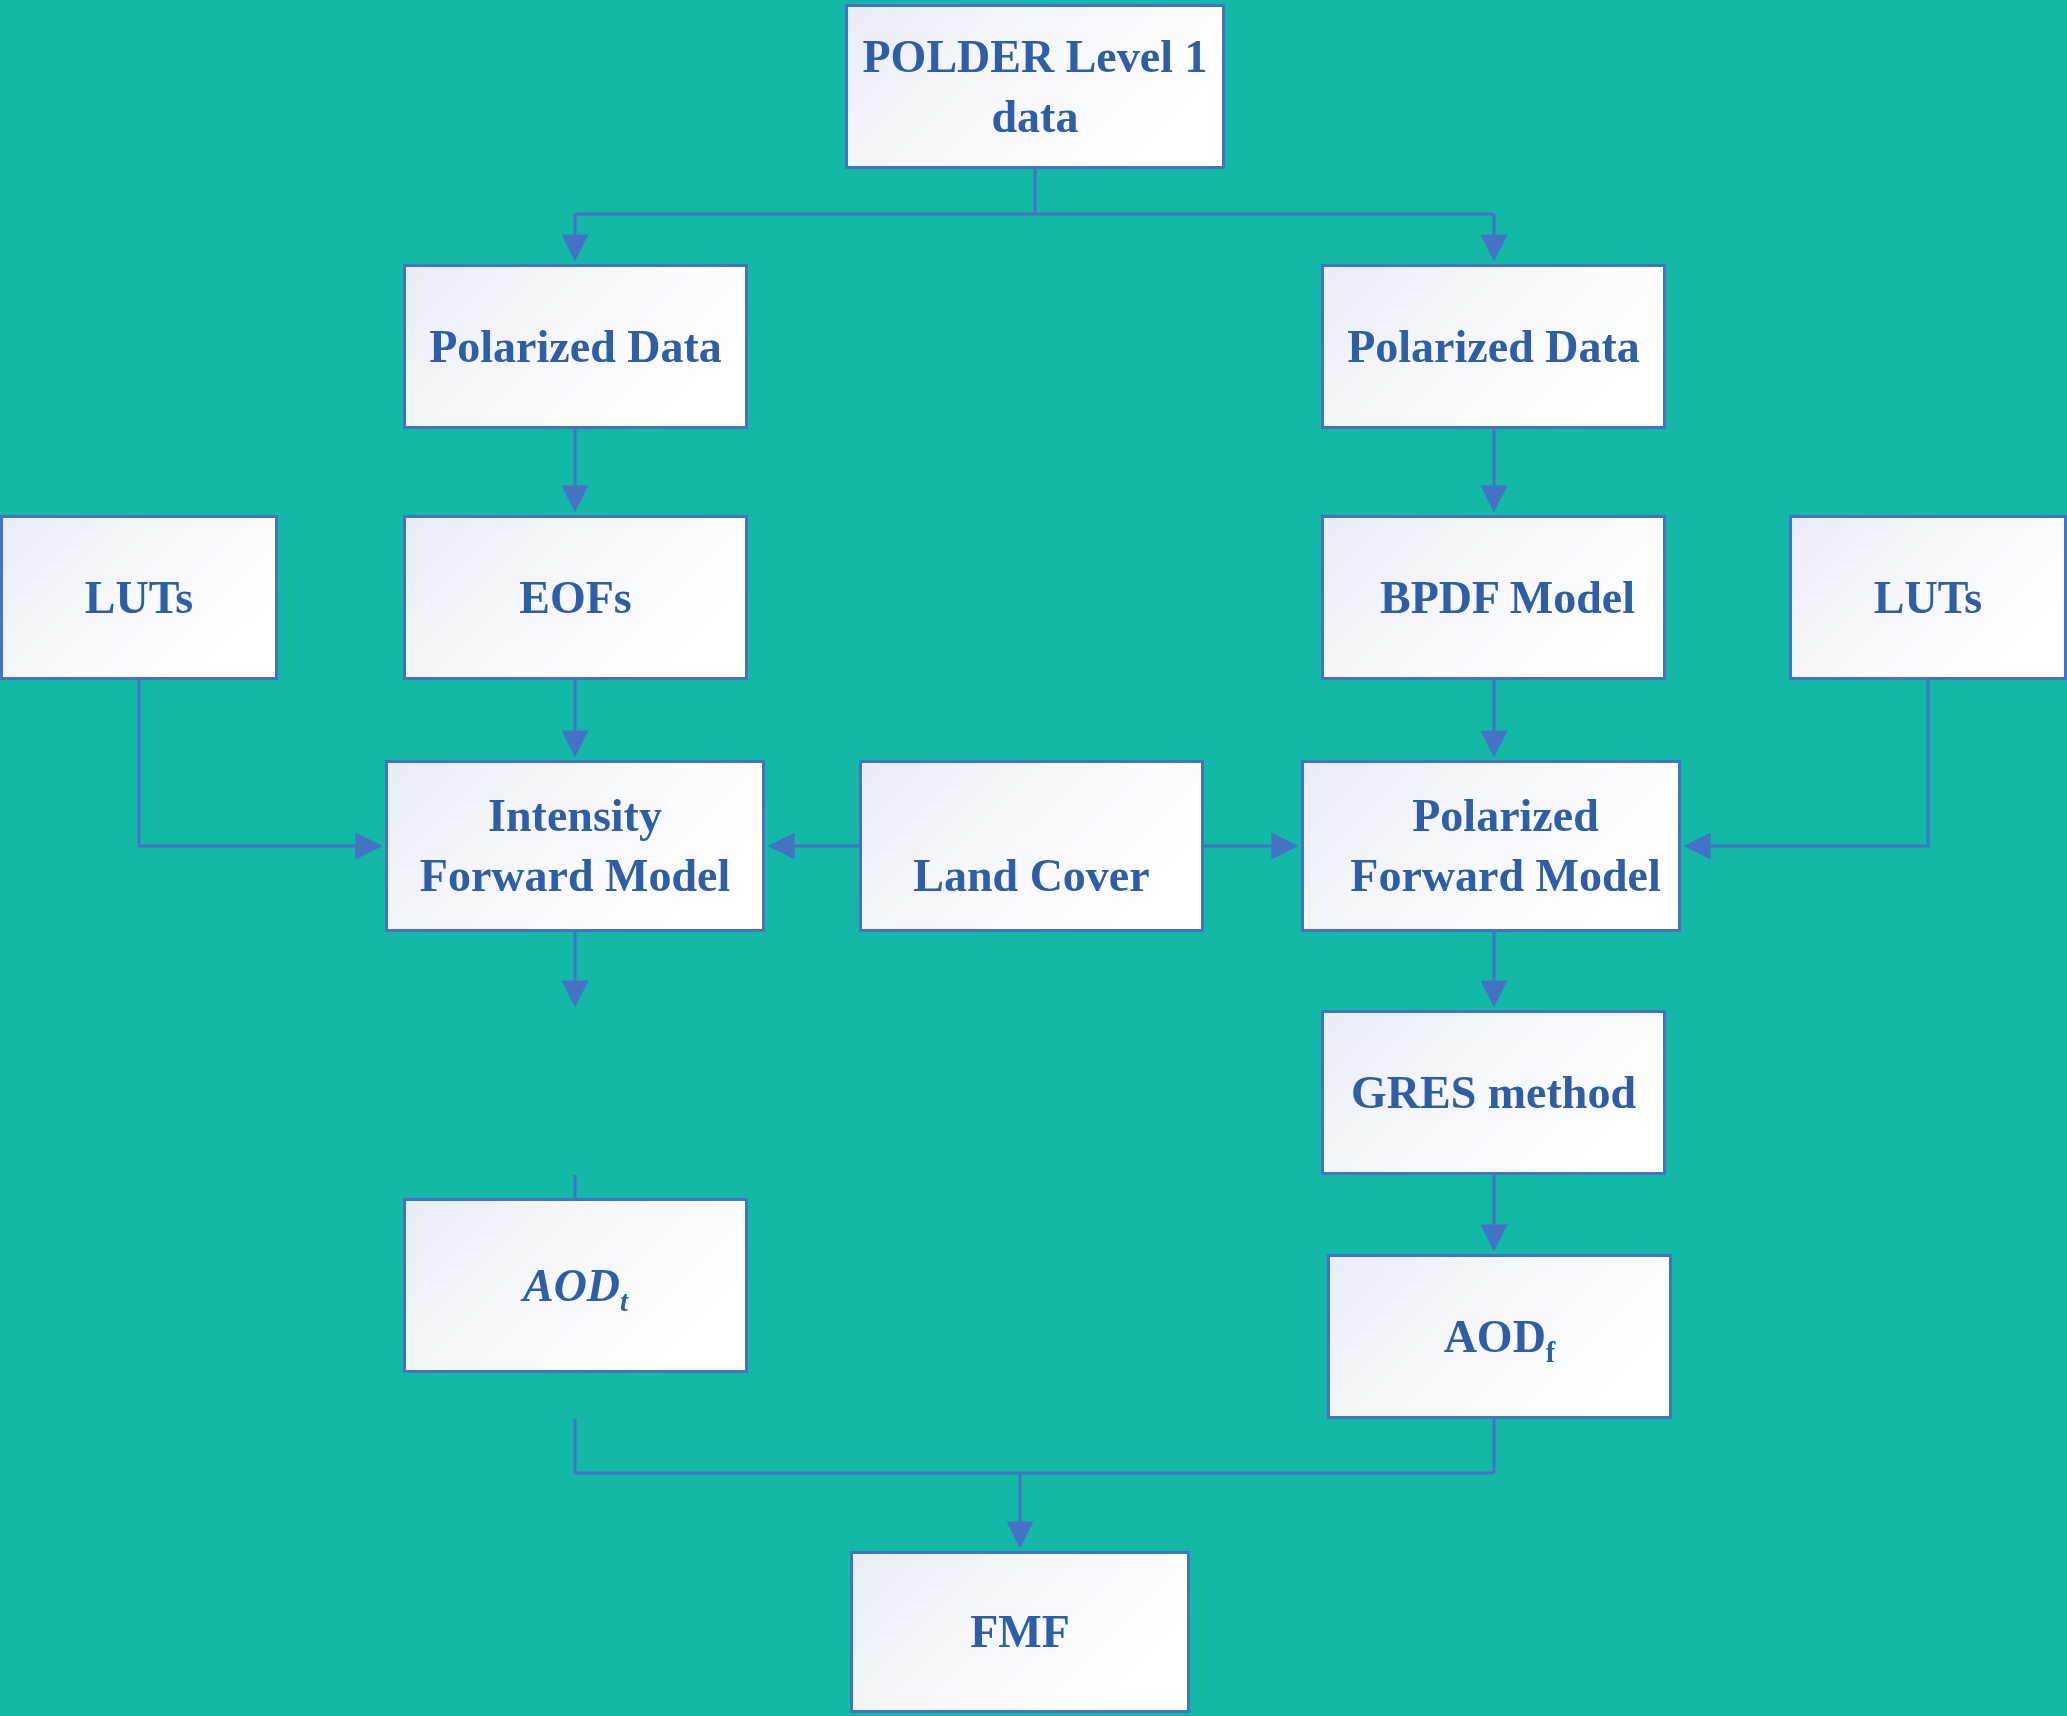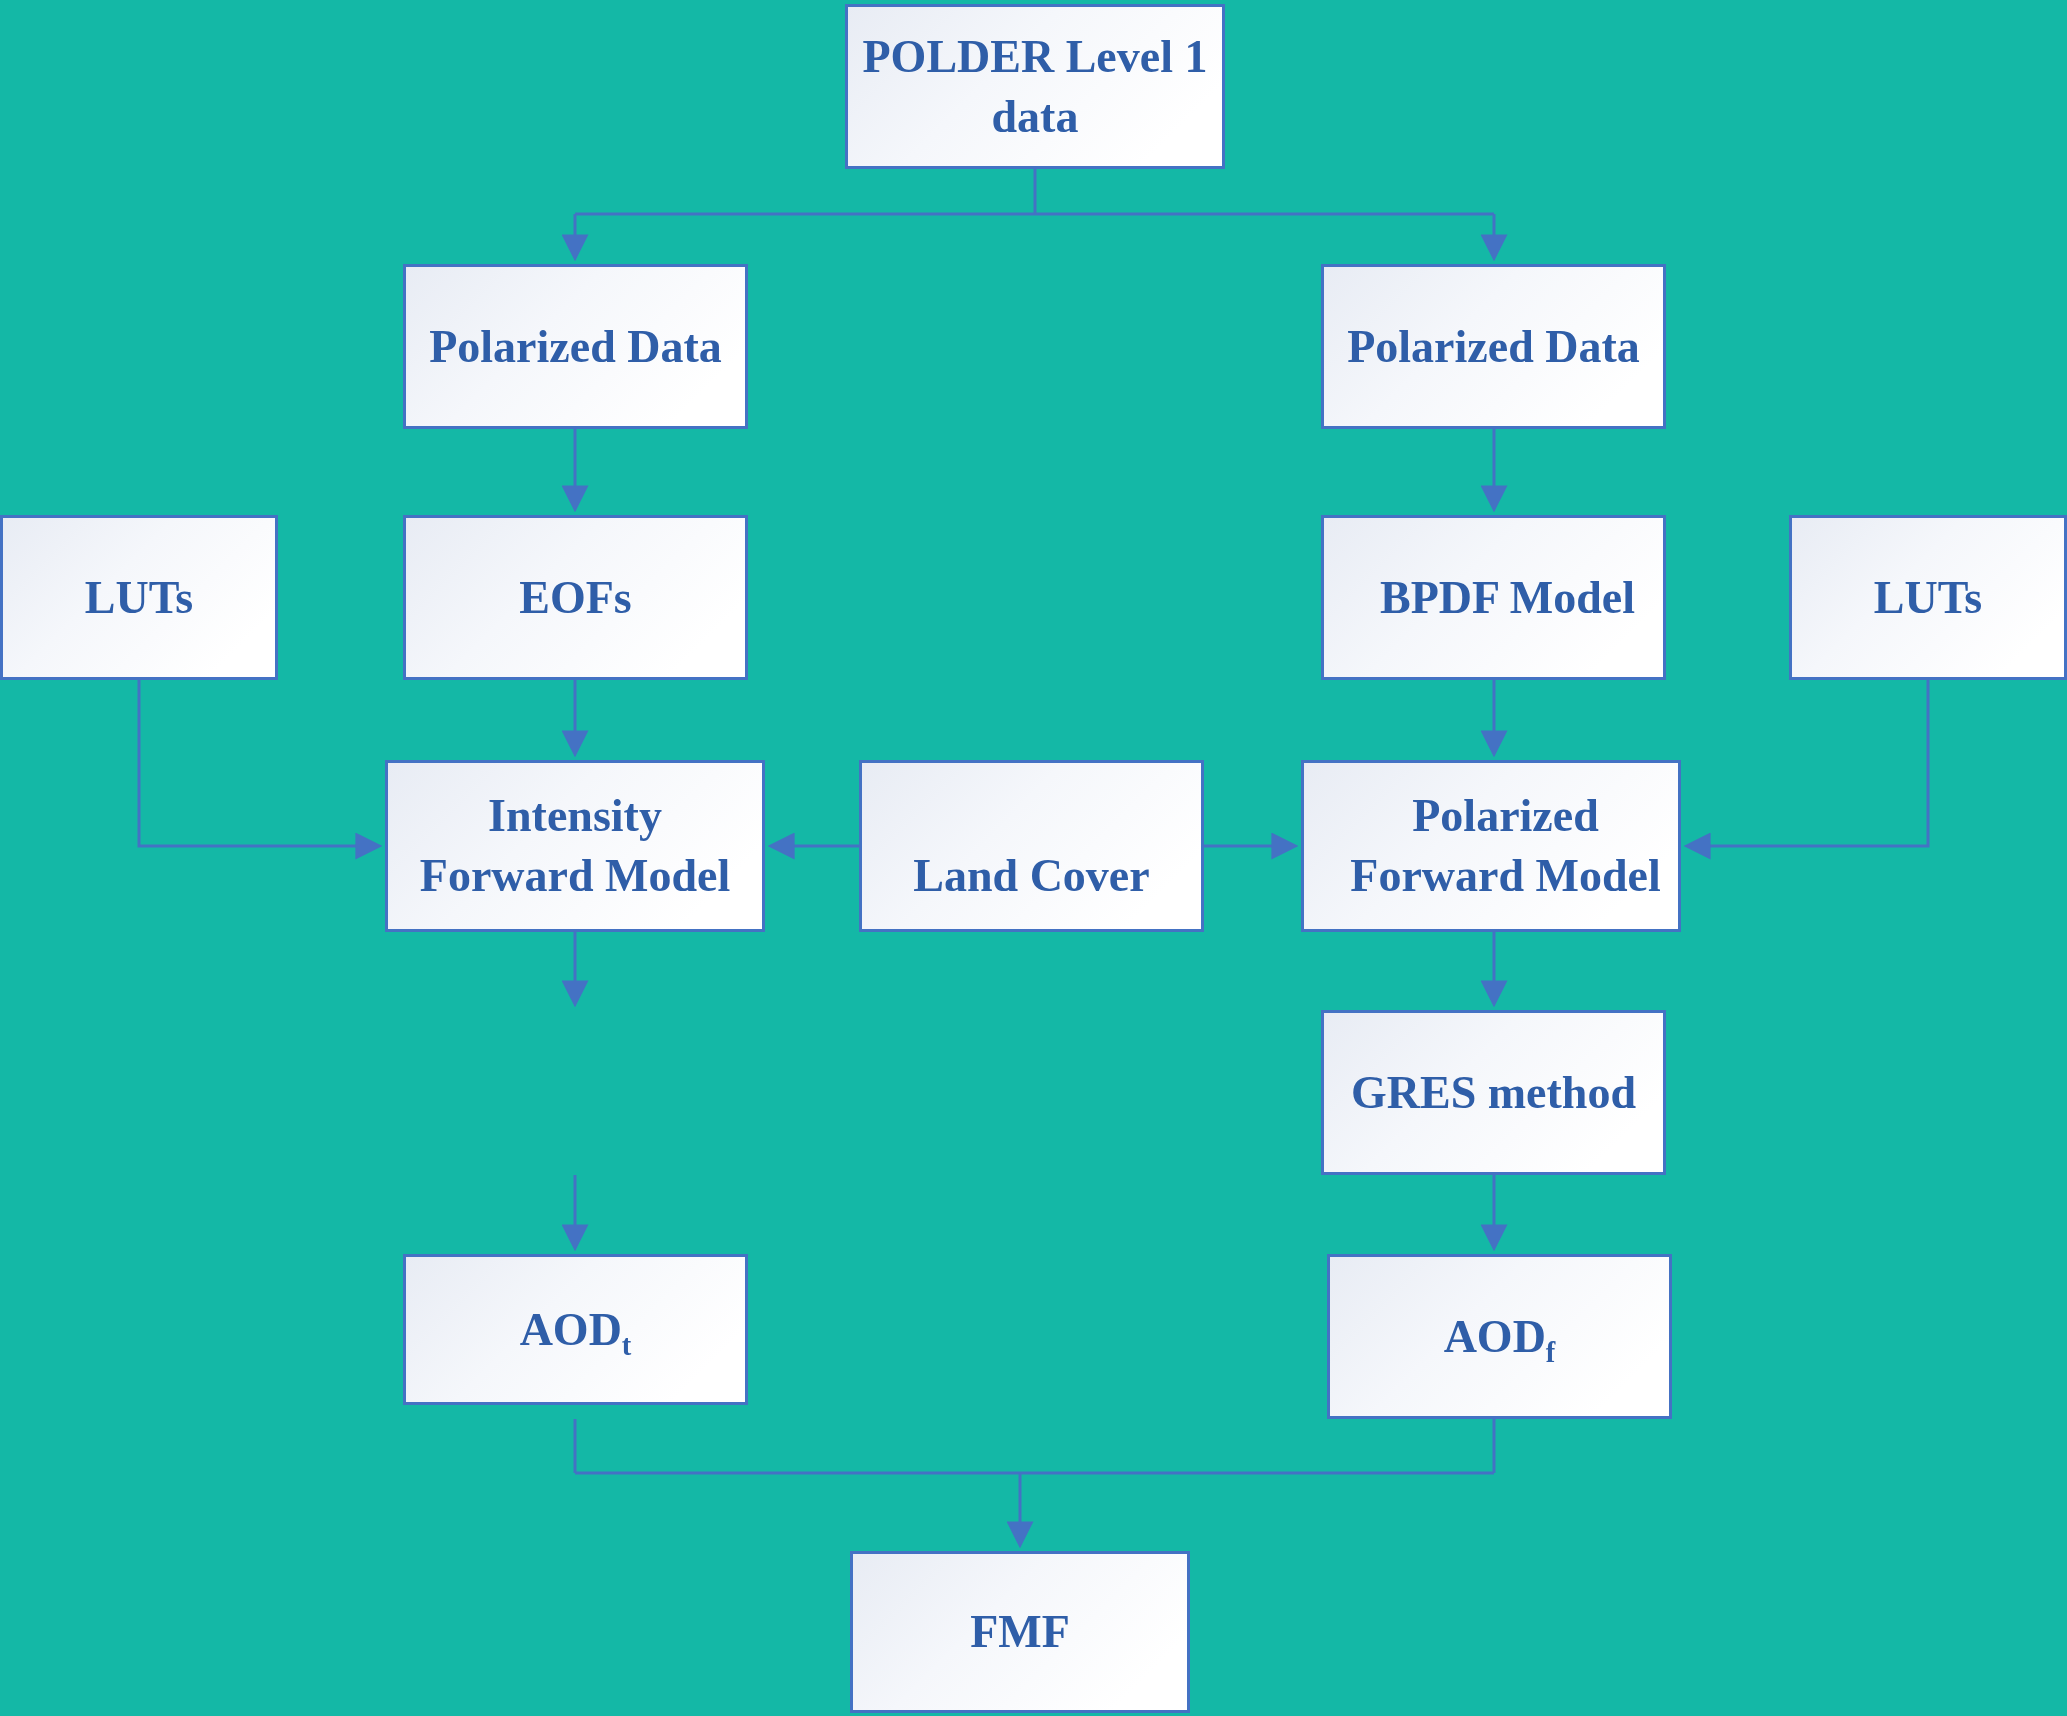--- a/index.html
+++ b/index.html
@@ -54,21 +54,21 @@
   .n-polarized-data{left:1321px; top:264px;  width:345px; height:165px;}
   .n-luts-left     {left:0px;    top:515px;  width:278px; height:165px;}
   .n-eofs          {left:403px;  top:515px;  width:345px; height:165px;}
   .n-bpdf          {left:1321px; top:515px;  width:345px; height:165px;padding-left:34px;}
   .n-luts-right    {left:1789px; top:515px;  width:278px; height:165px;}
   .n-ifm           {left:385px;  top:760px;  width:380px; height:172px;}
   .n-modis         {left:859px;  top:760px;  width:345px; height:172px;}
   .n-pfm           {left:1301px; top:760px;  width:380px; height:172px;padding-left:35px;}
   .n-cost          {left:403px;  top:1010px; width:345px; height:165px;}
   .n-gres          {left:1321px; top:1010px; width:345px; height:165px;}
-  .n-aodt          {left:403px;  top:1254px; width:345px; height:151px;}
+  .n-aodt          {left:403px;  top:1198px; width:345px; height:175px;font-style:italic;}
   .n-aodf          {left:1321px; top:1254px; width:345px; height:165px;margin-left:6px;}
   .n-fmf           {left:850px;  top:1551px; width:340px; height:162px;}
 </style>
 </head>
 <body>
 
 <div class="canvas">
 
   <svg class="edges" viewBox="0 0 2067 1716" xmlns="http://www.w3.org/2000/svg">
     <defs>

